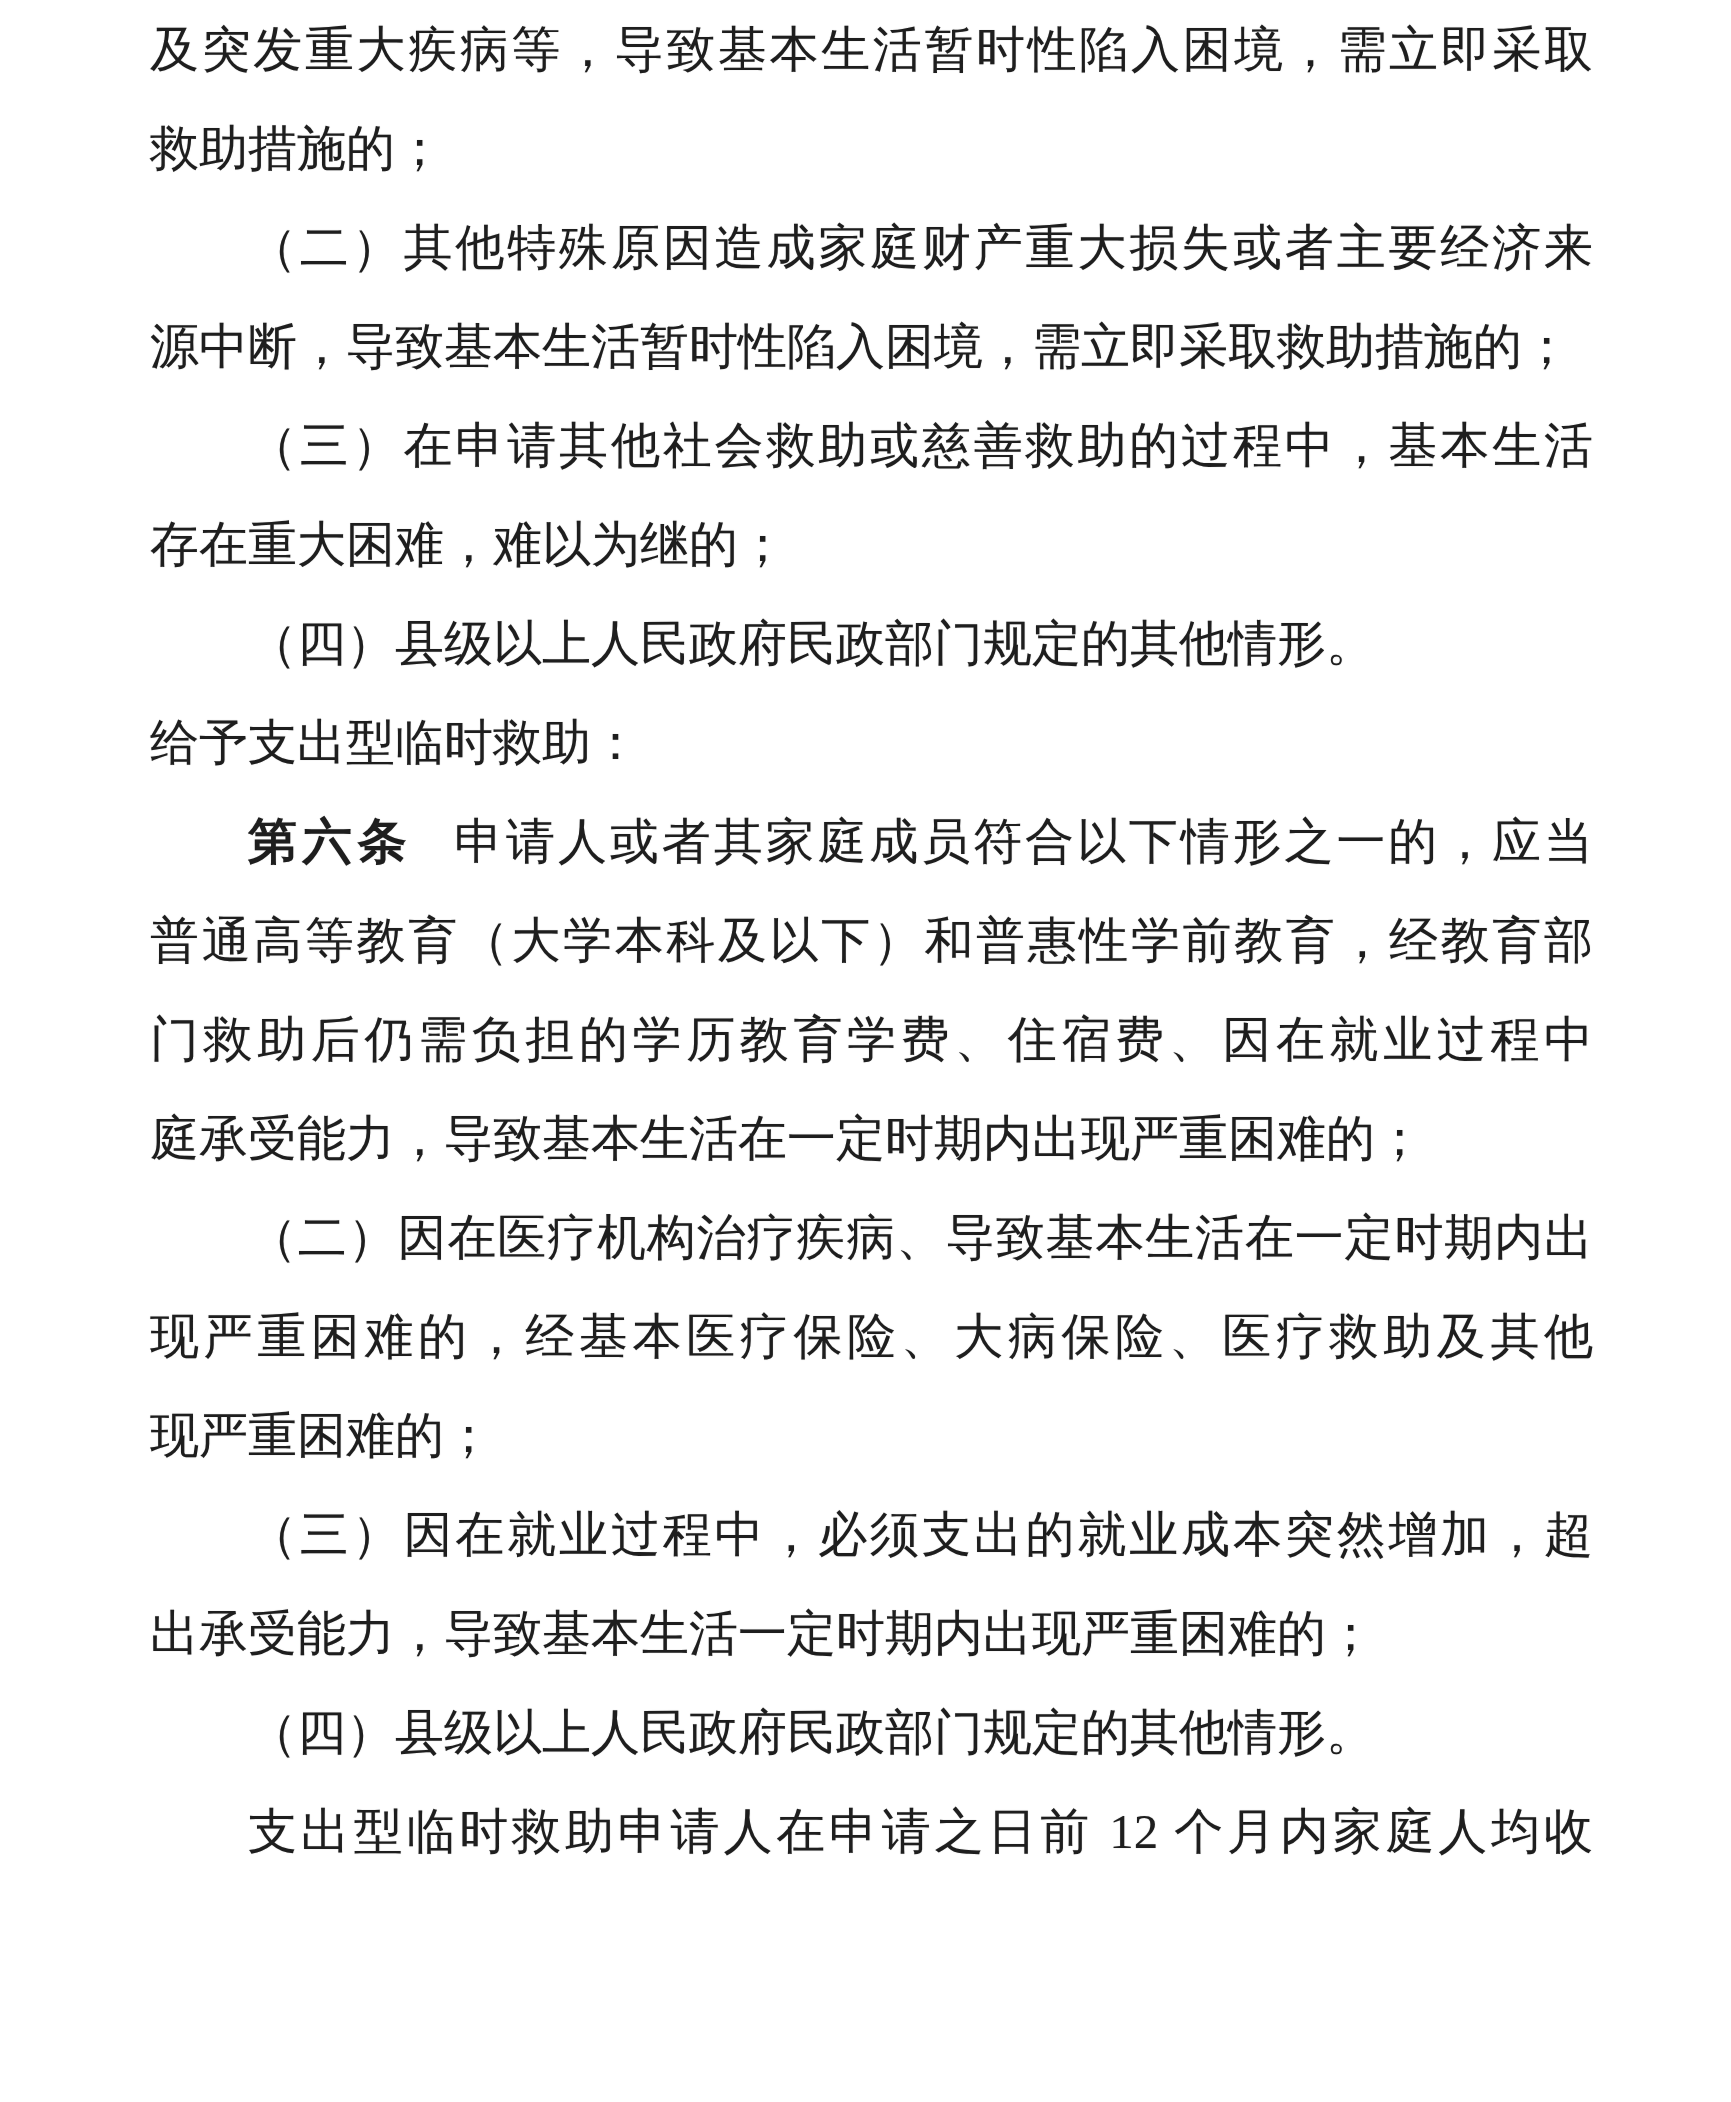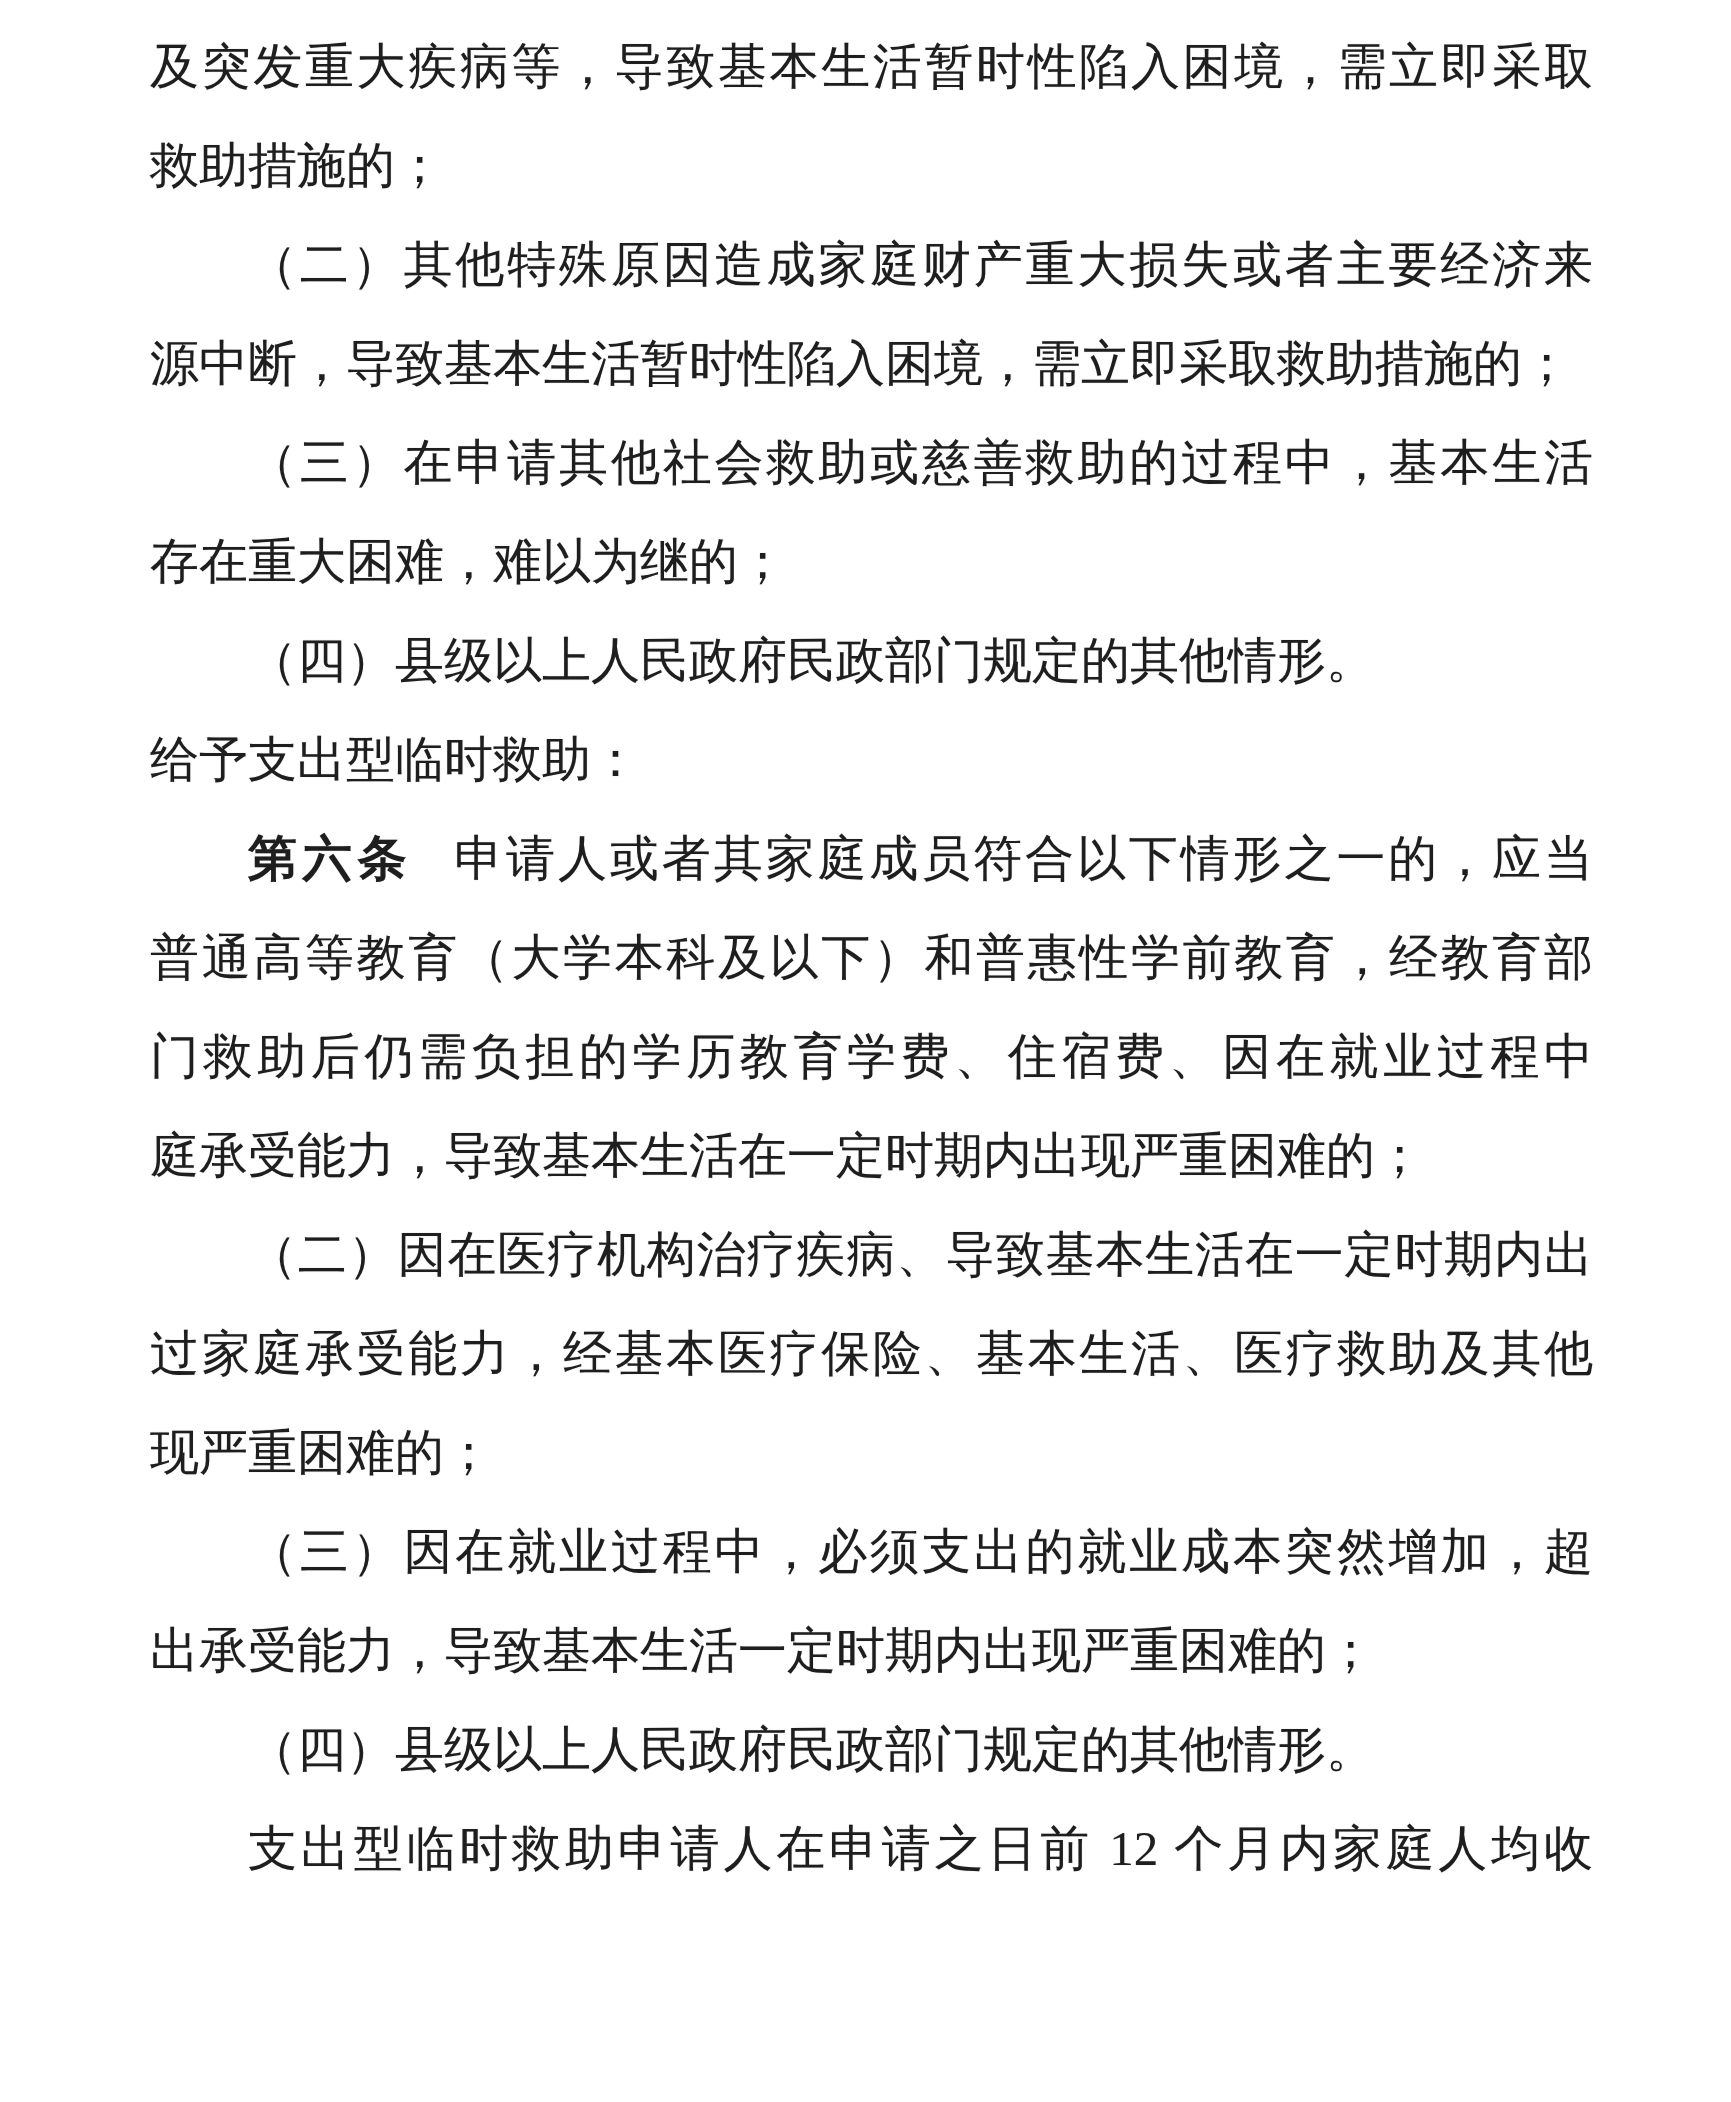--- a/index.html
+++ b/index.html
@@ -6,21 +6,21 @@
     margin: 0;
     padding: 0;
     background: #ffffff;
   }
   .page {
     position: relative;
     width: 1732px;
     height: 1910px;
     box-sizing: border-box;
     background: #ffffff;
-    padding: 17px 139px 0 150px;
+    padding: 0 139px 0 150px;
     font-family: "Liberation Serif", serif;
     font-size: 49px;
     line-height: 99px;
     color: #1e1e1e;
     text-shadow: 0 0 1px rgba(40,40,40,0.35);
     overflow: hidden;
   }
   .line {
     width: 100%;
     text-align: justify;
@@ -49,20 +49,20 @@
   <div class="line end">源中断，导致基本生活暂时性陷入困境，需立即采取救助措施的；</div>
   <div class="line ind">（三）在申请其他社会救助或慈善救助的过程中，基本生活</div>
   <div class="line end">存在重大困难，难以为继的；</div>
   <div class="line ind end">（四）县级以上人民政府民政部门规定的其他情形。</div>
   <div class="line end">给予支出型临时救助：</div>
   <div class="line ind"><span class="article-no">第六条</span><span>申请人或者其家庭成员符合以下情形之一的，应当</span></div>
   <div class="line">普通高等教育（大学本科及以下）和普惠性学前教育，经教育部</div>
   <div class="line">门救助后仍需负担的学历教育学费、住宿费、因在就业过程中</div>
   <div class="line end">庭承受能力，导致基本生活在一定时期内出现严重困难的；</div>
   <div class="line ind">（二）因在医疗机构治疗疾病、导致基本生活在一定时期内出</div>
-  <div class="line">过家庭承受能力，经基本医疗保险、基本生活、医疗救助及其他</div>
+  <div class="line">现严重困难的，经基本医疗保险、大病保险、医疗救助及其他</div>
   <div class="line end">现严重困难的；</div>
   <div class="line ind">（三）因在就业过程中，必须支出的就业成本突然增加，超</div>
   <div class="line end">出承受能力，导致基本生活一定时期内出现严重困难的；</div>
   <div class="line ind end">（四）县级以上人民政府民政部门规定的其他情形。</div>
   <div class="line ind">支出型临时救助申请人在申请之日前 12 个月内家庭人均收</div>
 </div>
 
 
 </body></html>

